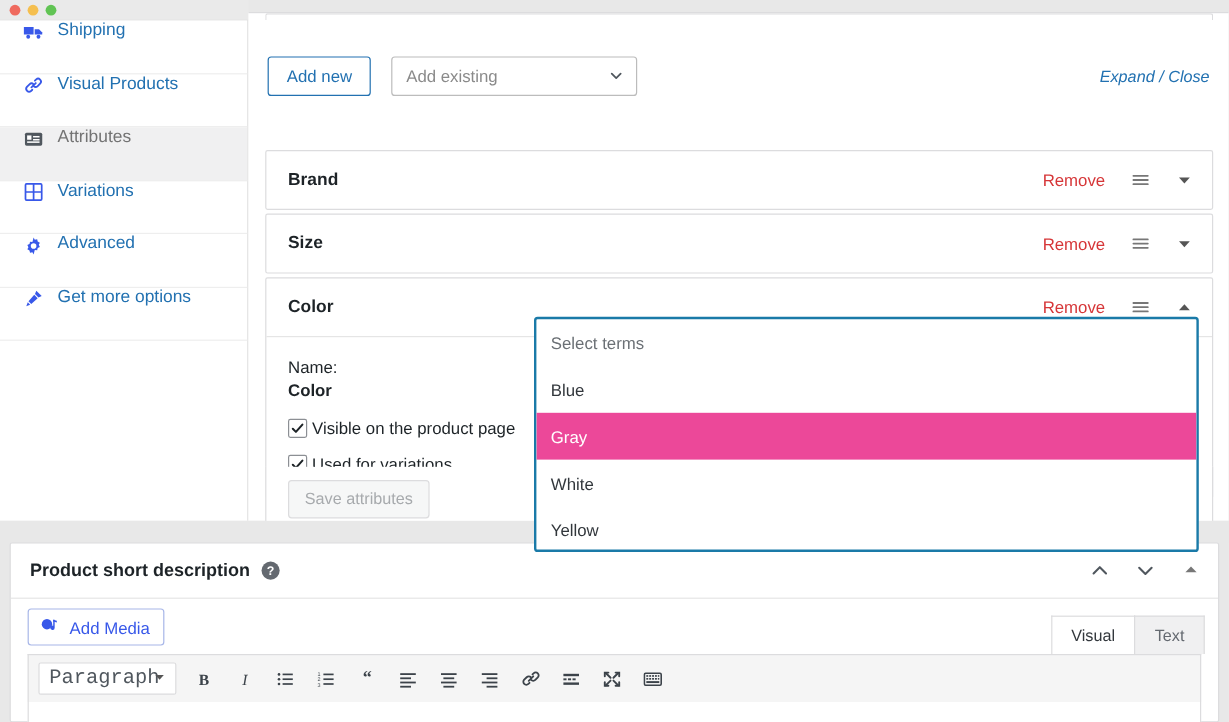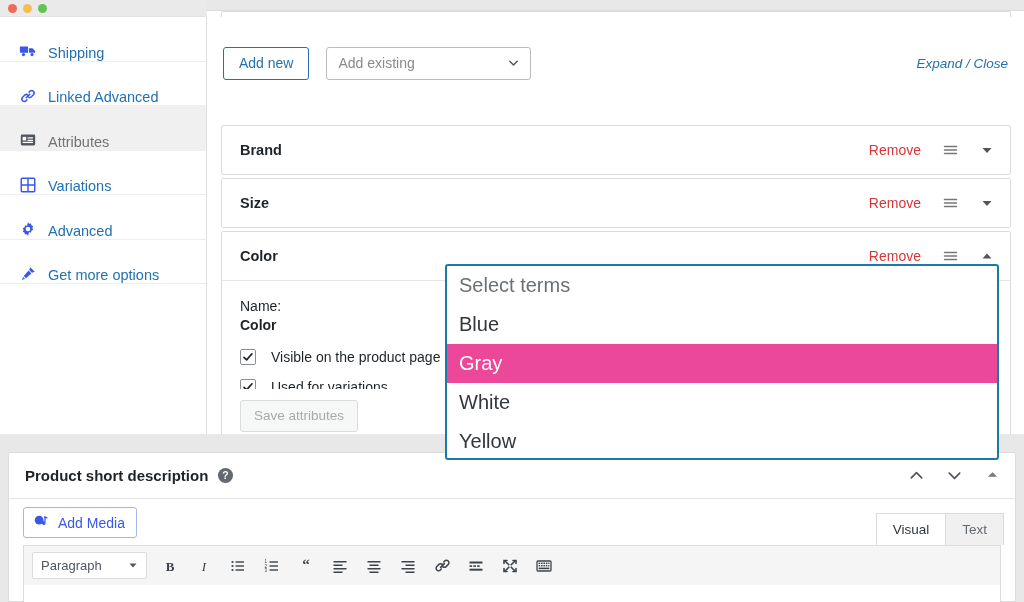--- a/index.html
+++ b/index.html
@@ -22,21 +22,21 @@
   .dot.y { background: #f5bf4f; }
   .dot.g { background: #61c454; }
 
   
   .sidebar {
     position: absolute; left: 0; top: 16px; width: 207px; height: 418px;
     background: #fff; border-right: 1px solid #e0e0e0;
     border-top: 1px solid #e2e2e2;
   }
   .side-item {
-    display: flex; align-items: flex-end; gap: 11px;
+    display: flex; align-items: flex-start; gap: 11px;
     height: 44.5px; padding-left: 18px;
     border-bottom: 1px solid #eeeeee;
     color: #2271b1; font-size: 14.5px;
     cursor: pointer; white-space: nowrap;
   }
   .side-item.active { background: #f0f0f1; color: #737373; }
   .side-ico { width: 19px; height: 19px; display: flex; align-items: center;
               justify-content: center; flex-shrink: 0; }
   .side-ico svg { display: block; }
 
@@ -97,21 +97,21 @@
   .attr-actions { margin-left: auto; display: flex; align-items: center; gap: 22px; }
   .remove-link { color: #d63638; font-size: 14px; cursor: pointer; }
   .handle-ico { width: 15px; height: 14px; cursor: grab; display:block; }
   .caret-btn { width: 14px; height: 14px; cursor: pointer; display:block; }
 
   .attr-body { border-top: 1px solid #e5e5e5; padding: 16px 18px 20px 18px;
                display: flex; }
   .col-name { width: 232px; }
   .col-name .lbl { font-size: 14px; color: #1d2327; line-height: 19px; }
   .col-name .val { font-size: 14px; color: #1d2327; font-weight: bold; line-height: 19px; }
-  .chkrow { display: flex; align-items: center; gap: 15px; margin-top: 14px;
+  .chkrow { display: flex; align-items: center; gap: 4px; margin-top: 14px;
             font-size: 14px; color: #1d2327; cursor: pointer; }
   .chkbox { width: 16px; height: 16px; border: 1px solid #8c8f94;
             border-radius: 2px; background: #fff; flex-shrink: 0;
             display: flex; align-items: center; justify-content: center; }
   .chkbox svg { display: block; }
   .col-values { flex: 1; padding-left: 4px; }
   .col-values .vlbl { font-size: 14px; color: #1d2327; }
 
   .save-bar {
     position: absolute; left: 14px; top: 378px; width: 790px; height: 54px;
@@ -129,21 +129,21 @@
   }
 
   
   .dropdown {
     position: absolute; left: 445px; top: 264px; width: 554px; height: 196px;
     background: #fff; border: 2px solid #1a7aa8; border-radius: 3px;
     overflow: hidden; z-index: 40;
   }
   .dd-opt {
     height: 39px; display: flex; align-items: center; padding-left: 12px;
-    font-size: 20px; color: #32373c; cursor: pointer;
+    font-size: 14px; color: #32373c; cursor: pointer;
   }
   .dd-opt.placeholder { color: #6b7075; }
   .dd-opt.selected { background: #ec4899; color: #fff; }
 
   
   .gap { position: absolute; left: 0; top: 434px; width: 1024px; height: 18px;
          background: #e8e8e8; }
   .postbox {
     position: absolute; left: 8px; top: 452px; width: 1008px; height: 150px;
     background: #fff; border: 1px solid #dcdcde; border-radius: 2px;
@@ -178,22 +178,23 @@
                 margin-bottom: -1px; }
 
   .mce-toolbar {
     position: relative; margin: 0 14px; height: 40px;
     background: #f5f5f5; border: 1px solid #dcdcde; border-bottom: none;
     display: flex; align-items: center; padding: 0 8px; gap: 0px;
   }
   .para-sel {
     height: 27px; width: 115px; border: 1px solid #dcdcde; border-radius: 2px;
     background: #fff; display: flex; align-items: center; padding: 0 8px;
-    font-size: 13px; color: #50575e; cursor: pointer; margin-right: 6px;
+    font-size: 17px; color: #50575e; cursor: pointer; margin-right: 6px;
     position: relative;
+    font-family: Liberation Mono, monospace;
   }
   .para-sel .tri { position: absolute; right: 8px; }
   .tb-btn { width: 34px; height: 30px; display: flex; align-items: center;
             justify-content: center; cursor: pointer; }
   .tb-btn svg { display: block; }
   .editor-body {
     margin: 0 14px; height: 18px; background: #fff;
     border: 1px solid #dcdcde; border-top: none;
   }
 </style>
@@ -225,21 +226,21 @@
     </div>
 
     <div class="side-item">
       <span class="side-ico">
         <svg width="18" height="18" viewBox="0 0 20 20" fill="none" stroke="#3858e9" stroke-width="1.7" stroke-linecap="round">
           <path d="M8 12l4-4"></path>
           <path d="M11.2 5.8l1.2-1.2a2.7 2.7 0 0 1 3.8 3.8l-2.4 2.4a2.7 2.7 0 0 1-3.8 0"></path>
           <path d="M8.8 14.2l-1.2 1.2a2.7 2.7 0 0 1-3.8-3.8l2.4-2.4a2.7 2.7 0 0 1 3.8 0"></path>
         </svg>
       </span>
-      <span>Linked Advanced</span>
+      <span>Visual Products</span>
     </div>
 
     <div class="side-item active">
       <span class="side-ico">
         <svg width="18" height="18" viewBox="0 0 20 20" fill="#50575e">
           <rect x="2" y="4" width="16" height="12" rx="1.5"></rect>
           <rect x="4" y="6.5" width="4" height="4" fill="#fff"></rect>
           <rect x="9.5" y="7" width="6" height="1.4" fill="#fff"></rect>
           <rect x="9.5" y="9.8" width="6" height="1.4" fill="#fff"></rect>
           <rect x="4" y="12" width="11.5" height="1.4" fill="#fff"></rect>

